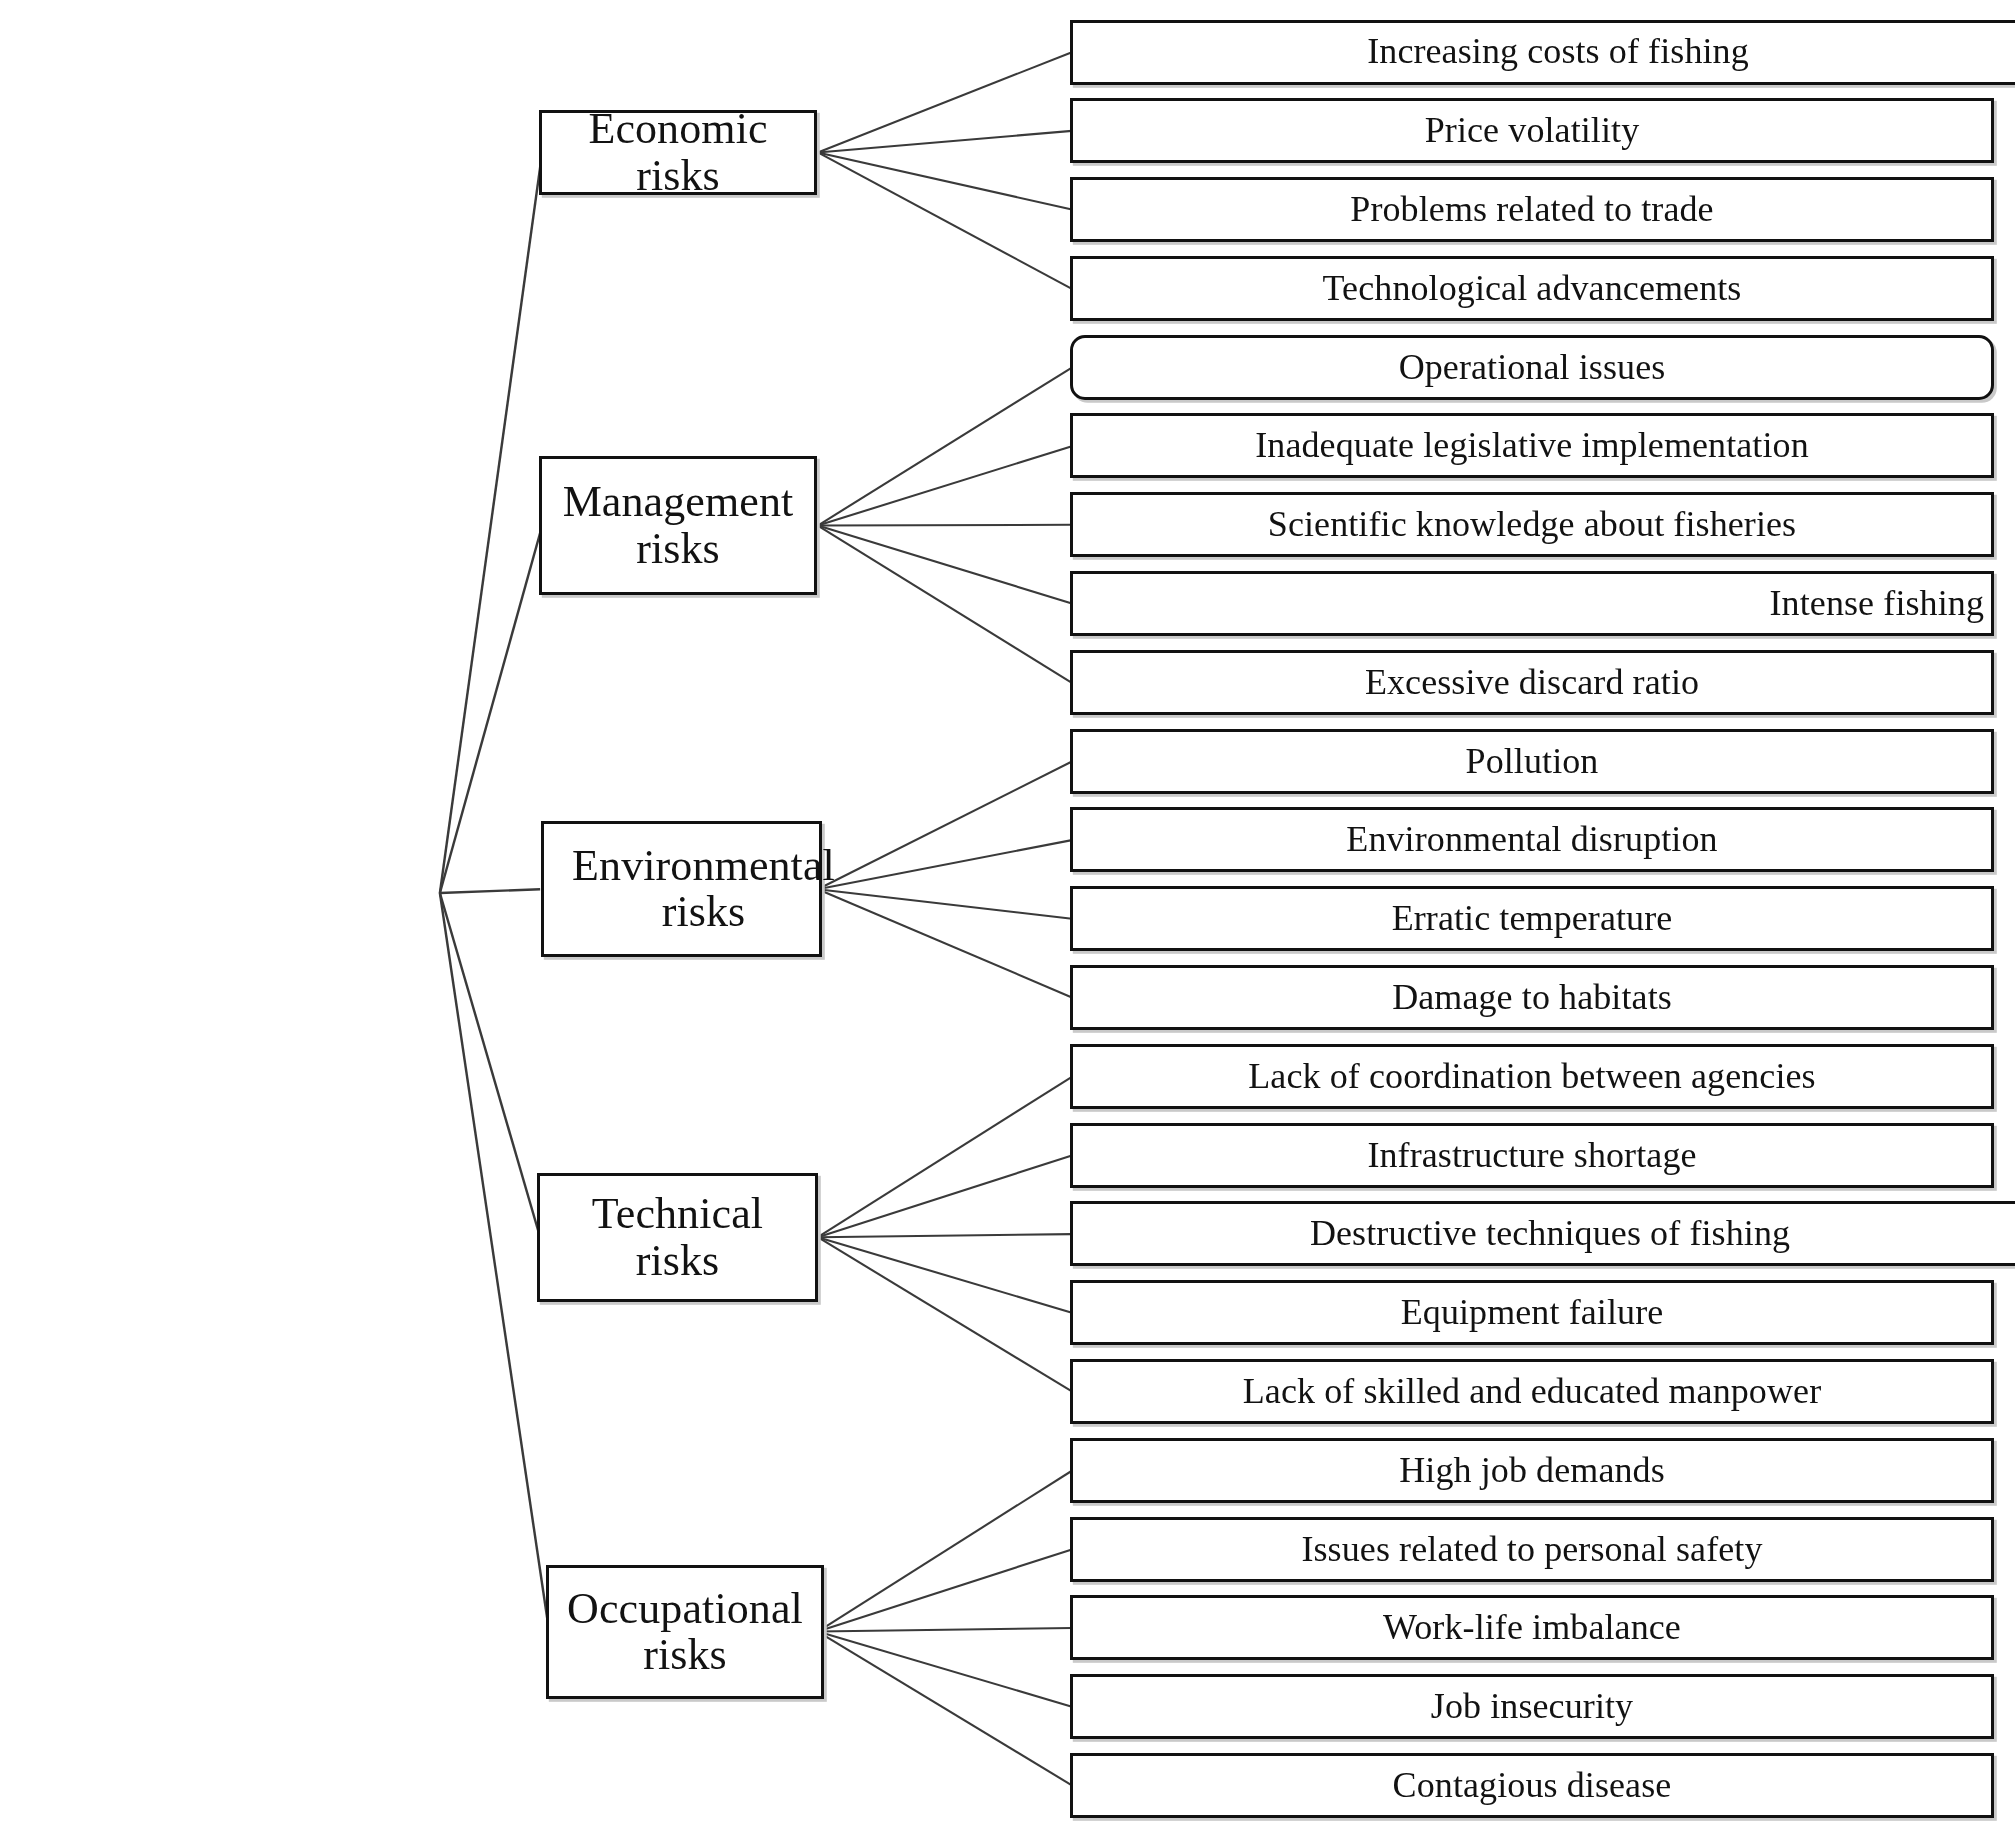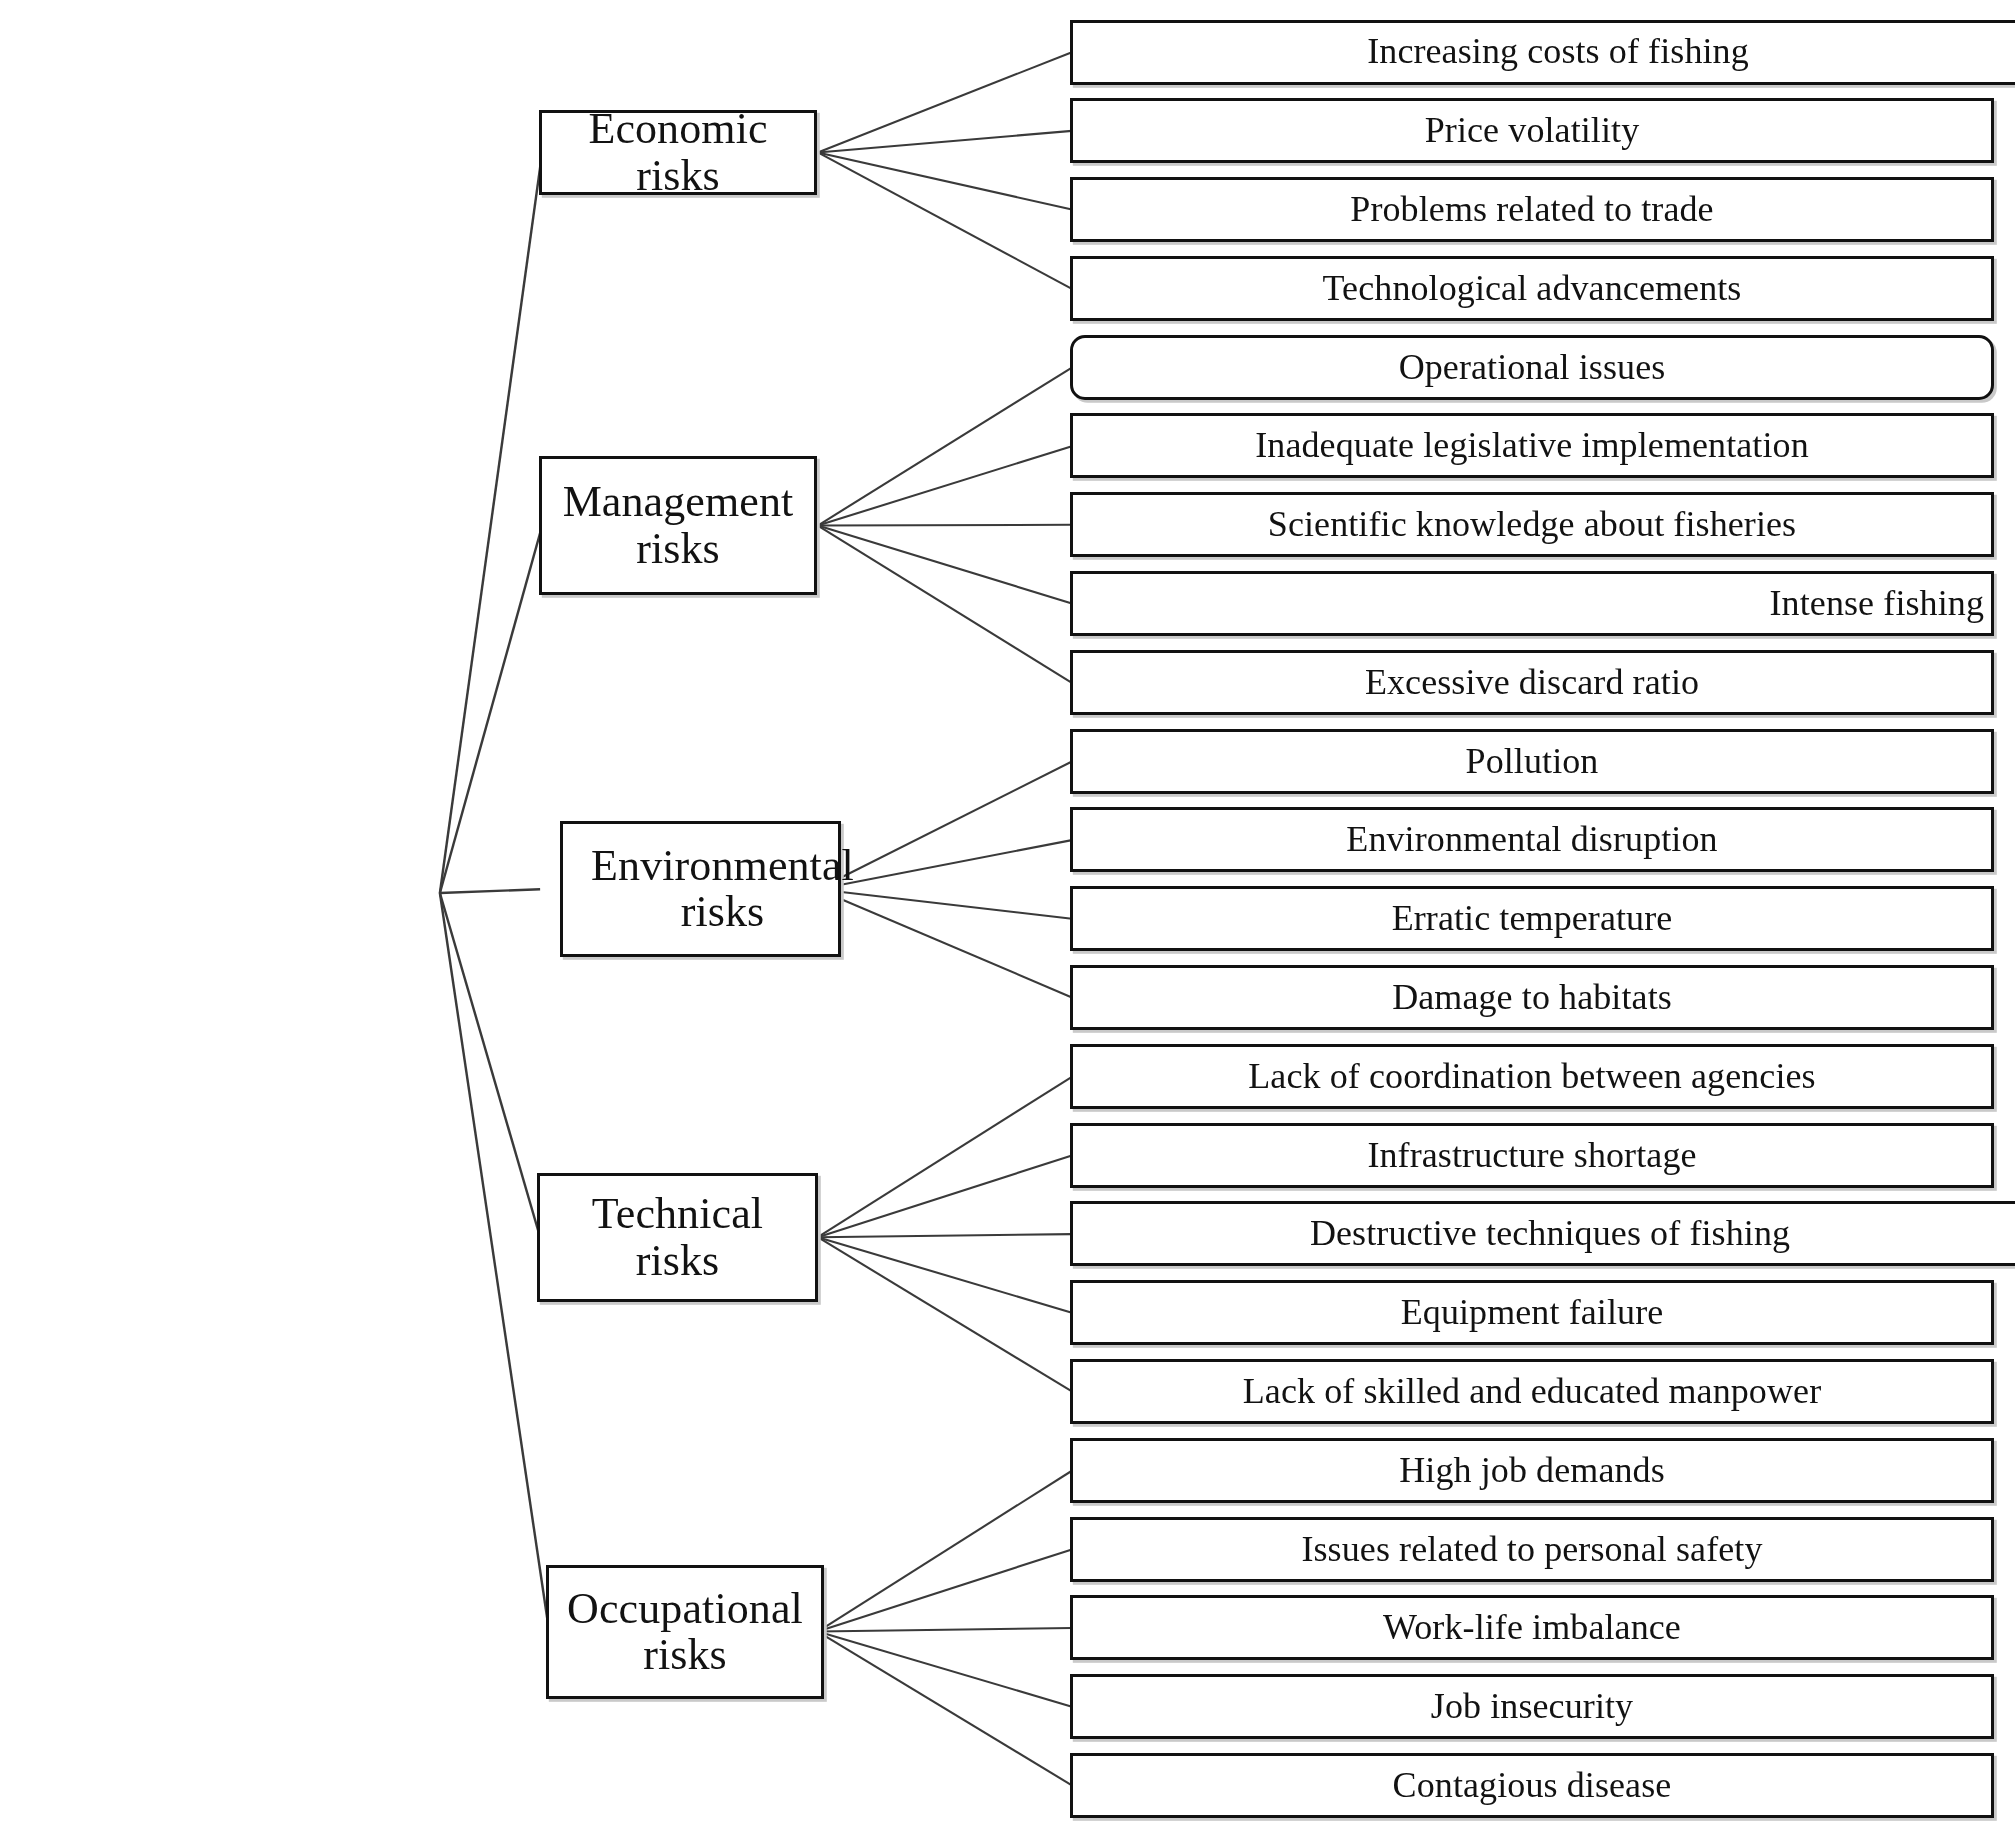--- a/index.html
+++ b/index.html
@@ -64,21 +64,21 @@
       <line x1="1175" y1="2344" x2="1540" y2="2565" stroke="#3a3a3a" stroke-width="3" shape-rendering="geometricPrecision"></line>
     </svg>
 
 
   <div class="node cat" id="cat0" style="left: 539px; top: 110px; width: 278px; height: 85px;">
     <span>Economic risks</span>
   </div>
   <div class="node cat" id="cat1" style="left: 539px; top: 456px; width: 278px; height: 139px;">
     <span>Management risks</span>
   </div>
-  <div class="node cat" id="cat2" style="left: 560px; top: 821px; width: 281px; height: 136px; padding-left: 44px;">
+  <div class="node cat" id="cat2" style="left: 541px; top: 821px; width: 281px; height: 136px; padding-left: 44px;">
     <span>Environmental risks</span>
   </div>
   <div class="node cat" id="cat3" style="left: 537px; top: 1173px; width: 281px; height: 129px;">
     <span>Technical risks</span>
   </div>
   <div class="node cat" id="cat4" style="left: 546px; top: 1565px; width: 278px; height: 134px;">
     <span>Occupational risks</span>
   </div>
 
   <div id="leafLayer">

